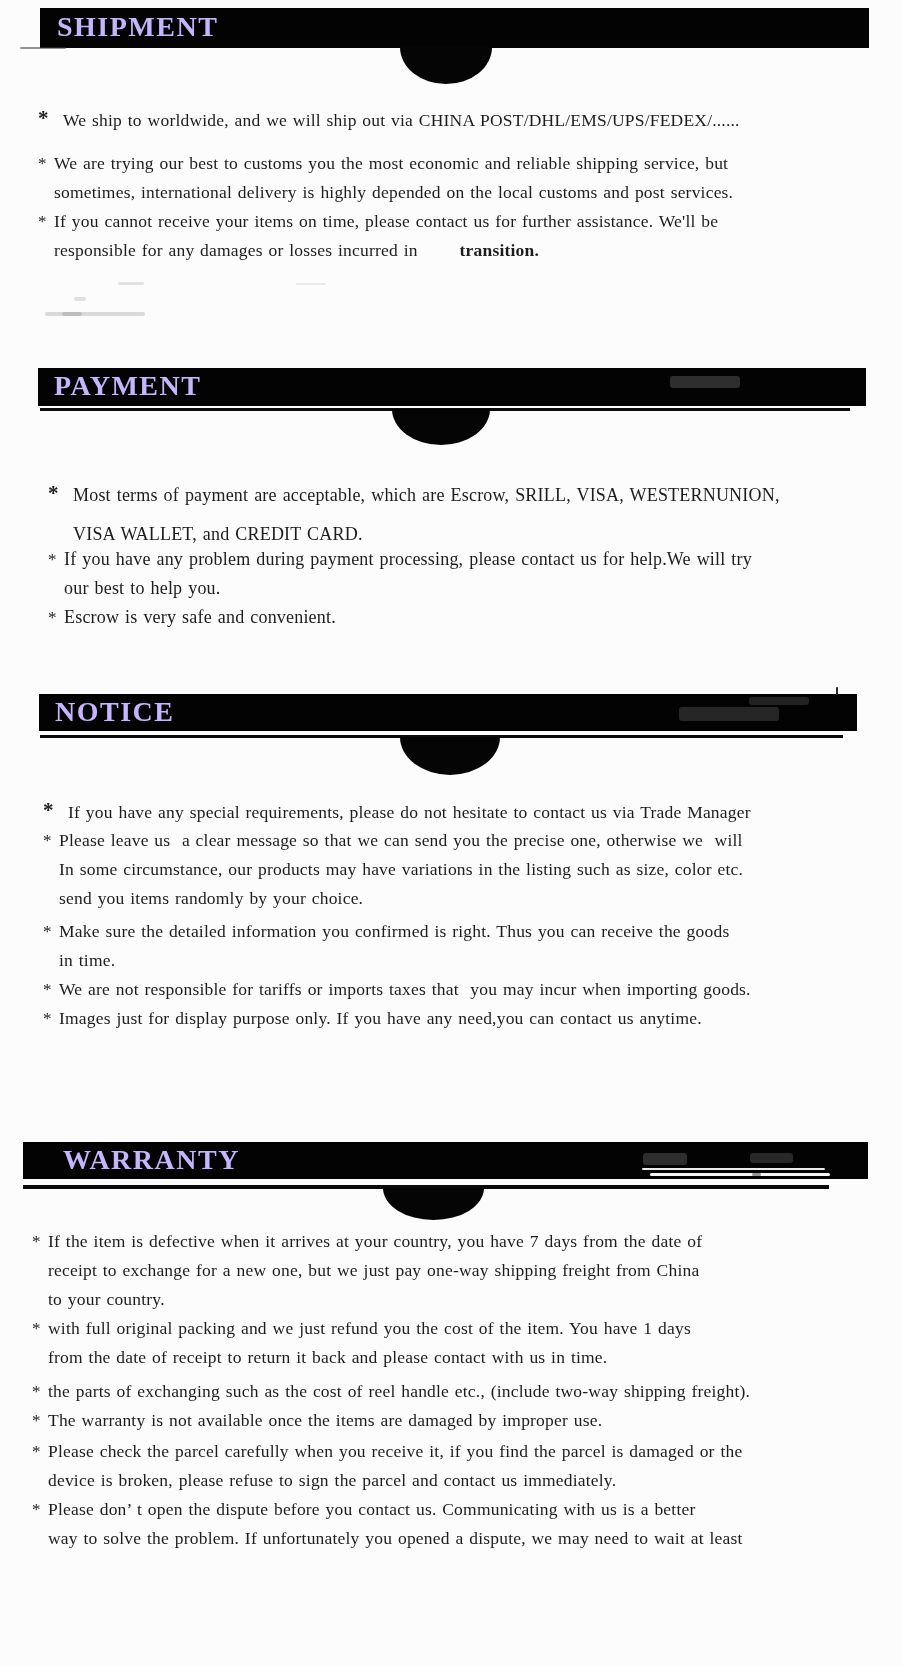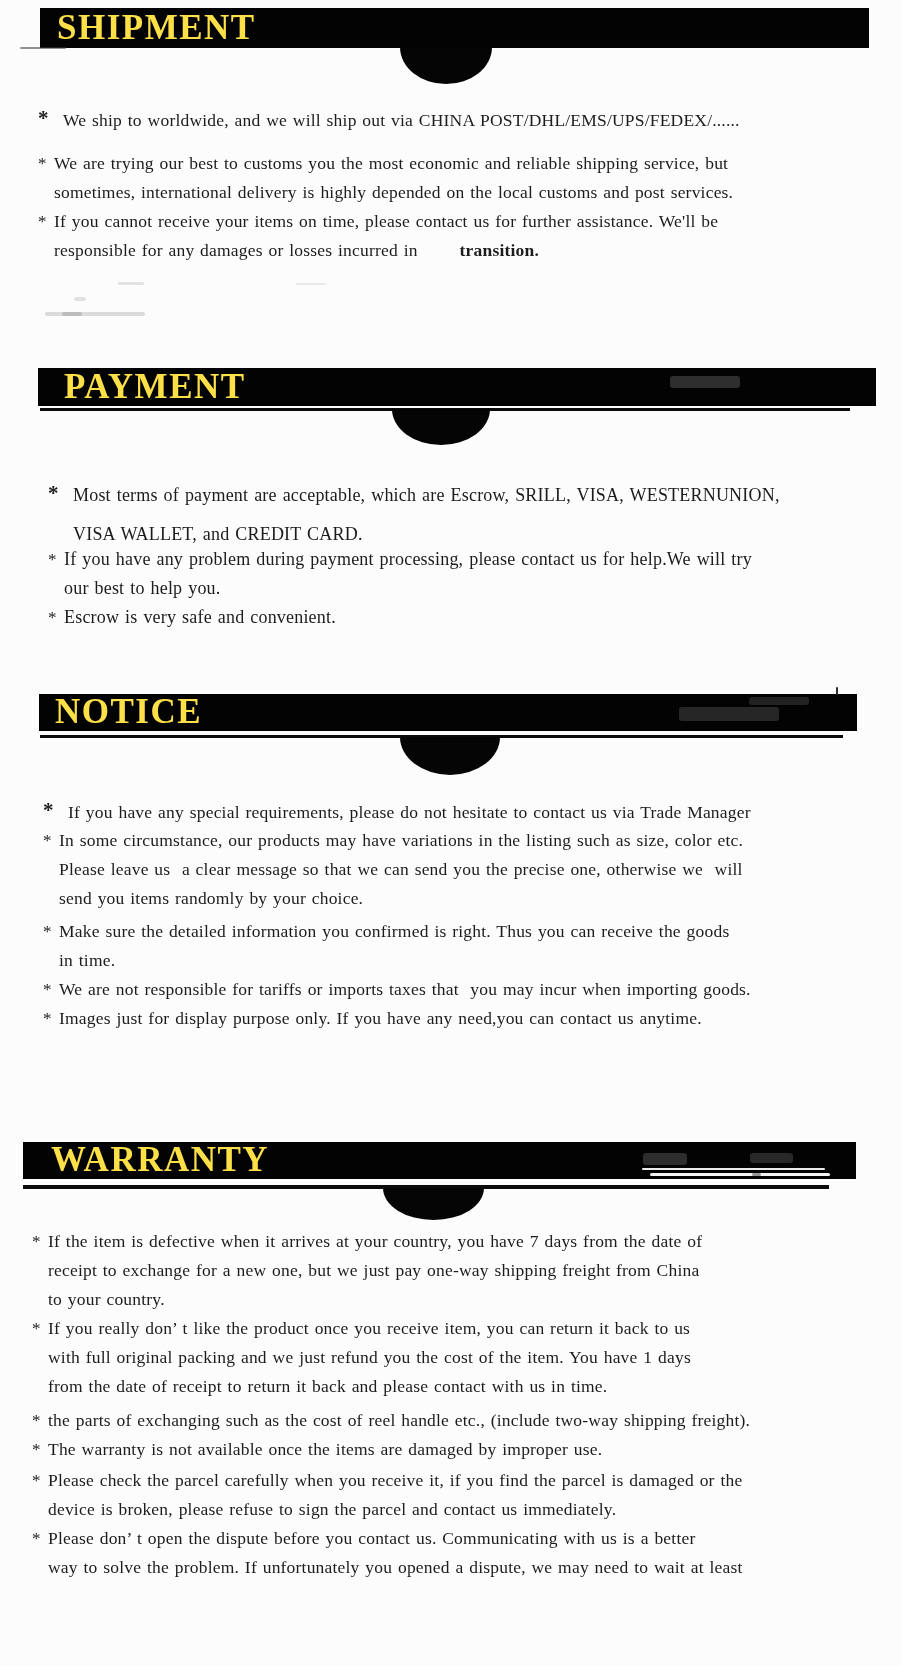--- a/index.html
+++ b/index.html
@@ -5,27 +5,27 @@
   html,body{margin:0;padding:0;background:#ffffff;}
   #page{
     position:relative;width:902px;height:1666px;margin:0 auto;
     background:#fcfcfc;overflow:hidden;
     font-family:"Liberation Serif","DejaVu Serif",serif;
     color:#1c1c1c;
   }
   
   .bar{position:absolute;background:#030303;display:flex;align-items:center;}
   .bar .title{
-    color:#fde047;font-weight:700;font-size:35px;letter-spacing:1.5px;
+    color:#c4b5fd;font-weight:700;font-size:28px;letter-spacing:1.5px;
     line-height:1;transform:translateY(-1px);
   }
   #bar-shipment{left:40px;top:8px;width:812px;height:40px;padding-left:17px;}
-  #bar-payment{left:38px;top:368px;width:812px;height:38px;padding-left:26px;}
+  #bar-payment{left:38px;top:368px;width:812px;height:38px;padding-left:16px;}
   #bar-notice{left:39px;top:694px;width:802px;height:37px;padding-left:16px;}
-  #bar-warranty{left:23px;top:1142px;width:805px;height:37px;padding-left:28px;}
+  #bar-warranty{left:23px;top:1142px;width:805px;height:37px;padding-left:40px;}
   
   .bar-underline{position:absolute;background:#0b0b0b;}
   #ul-payment{left:40px;top:408px;width:810px;height:3px;}
   #ul-notice{left:40px;top:735px;width:803px;height:3px;}
   #ul-warranty{left:23px;top:1185px;width:806px;height:4px;}
   
   .halfdot{position:absolute;background:#050505;border-radius:0 0 50% 50%/0 0 100% 100%;}
   #dot-shipment{left:400px;top:47px;width:92px;height:37px;}
   #dot-payment{left:392px;top:409px;width:98px;height:36px;}
   #dot-notice{left:400px;top:737px;width:100px;height:38px;}
@@ -131,22 +131,22 @@
   <div class="textblock" id="text-notice">
       <div class="bullet big">
         <span class="ast">*</span>
         <div class="lines">
           <div><span>If you have any special requirements, please do not hesitate to contact us via Trade Manager</span></div>
         </div>
       </div>
       <div class="bullet">
         <span class="ast">*</span>
         <div class="lines">
+          <div><span>Please leave us  a clear message so that we can send you the precise one, otherwise we  will</span></div>
           <div><span>In some circumstance, our products may have variations in the listing such as size, color etc.</span></div>
-          <div><span>Please leave us  a clear message so that we can send you the precise one, otherwise we  will</span></div>
           <div><span>send you items randomly by your choice.</span></div>
         </div>
       </div>
       <div class="bullet">
         <span class="ast">*</span>
         <div class="lines">
           <div><span>Make sure the detailed information you confirmed is right. Thus you can receive the goods</span></div>
           <div><span>in time.</span></div>
         </div>
       </div>
@@ -179,21 +179,20 @@
         <span class="ast">*</span>
         <div class="lines">
           <div><span>If the item is defective when it arrives at your country, you have 7 days from the date of</span></div>
           <div><span>receipt to exchange for a new one, but we just pay one-way shipping freight from China</span></div>
           <div><span>to your country.</span></div>
         </div>
       </div>
       <div class="bullet">
         <span class="ast">*</span>
         <div class="lines">
-          <div><span>If you really don’ t like the product once you receive item, you can return it back to us</span></div>
           <div><span>with full original packing and we just refund you the cost of the item. You have 1 days</span></div>
           <div><span>from the date of receipt to return it back and please contact with us in time.</span></div>
         </div>
       </div>
       <div class="bullet">
         <span class="ast">*</span>
         <div class="lines">
           <div><span>the parts of exchanging such as the cost of reel handle etc., (include two-way shipping freight).</span></div>
         </div>
       </div>

